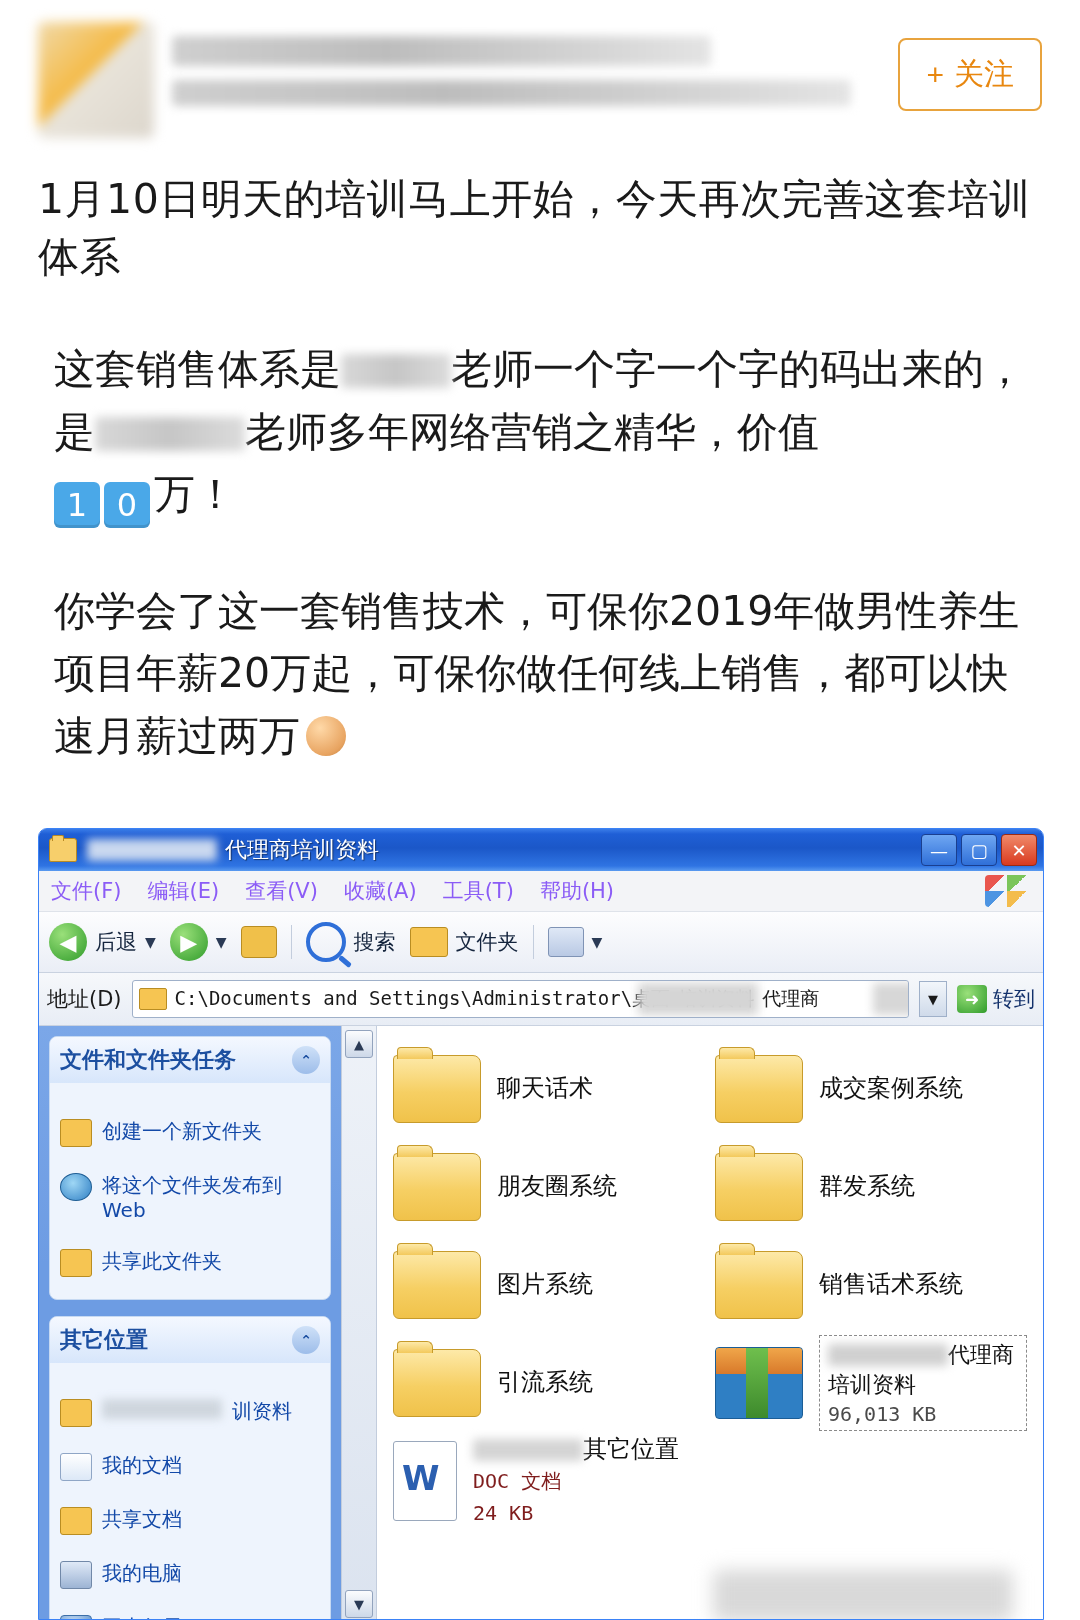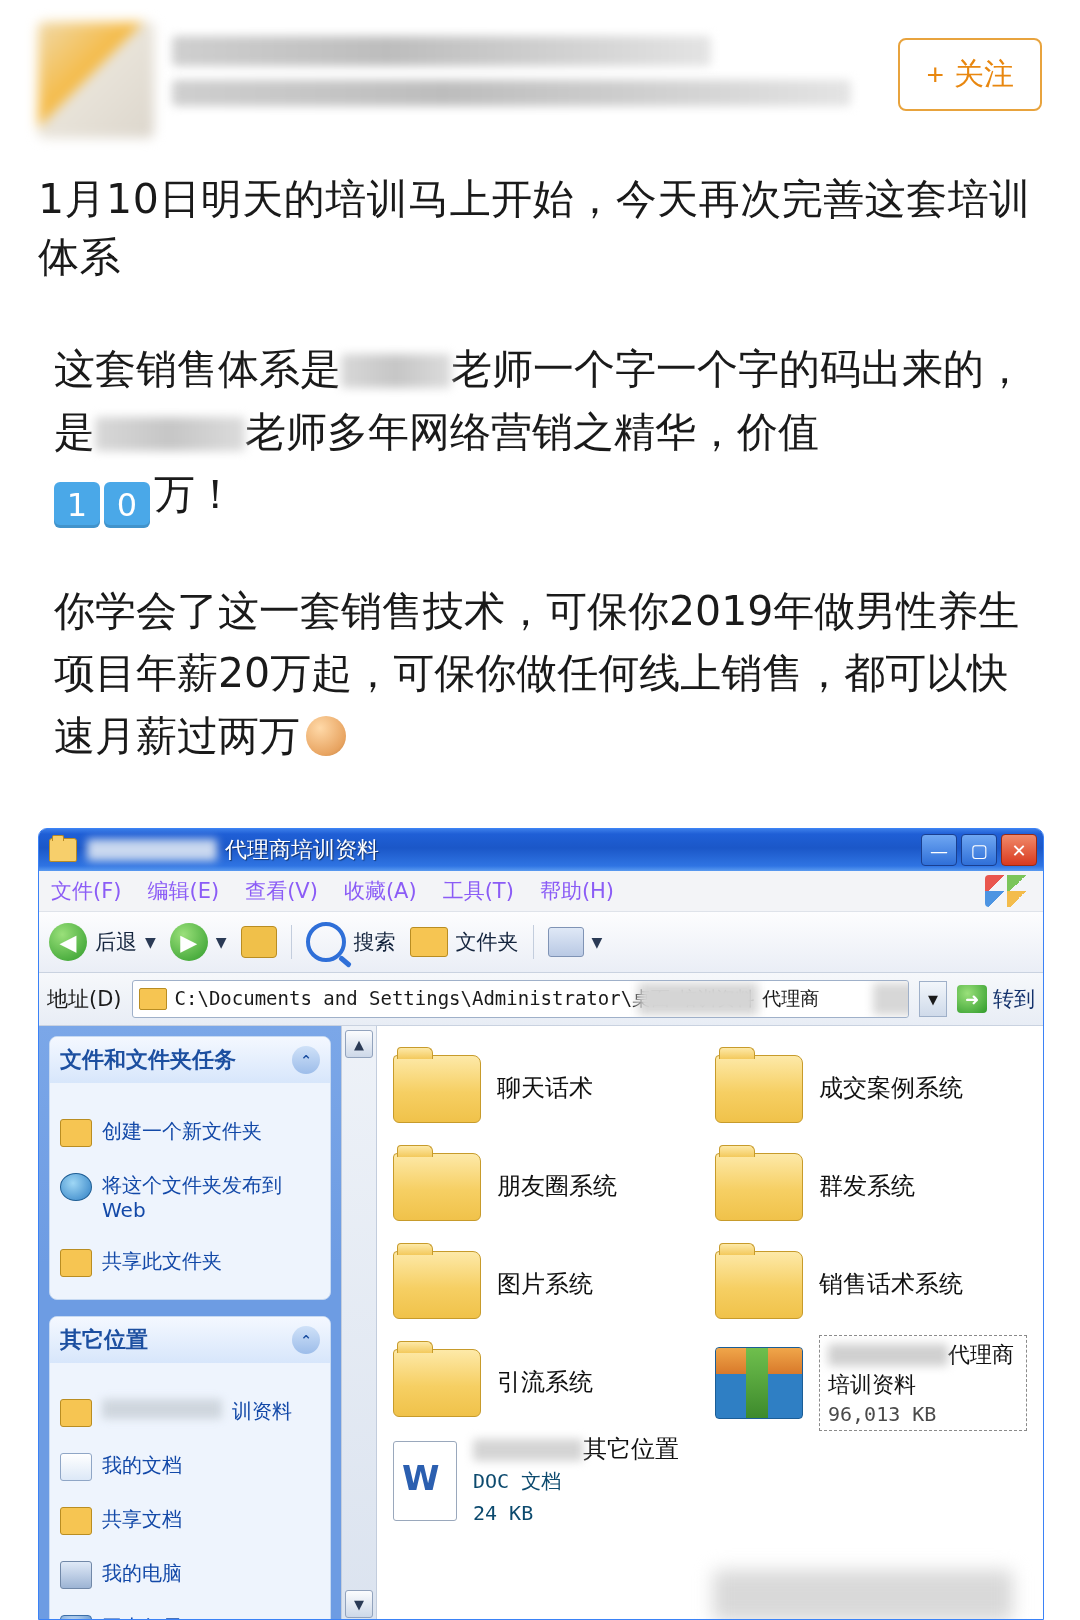--- a/index.html
+++ b/index.html
@@ -198,21 +198,21 @@
   .zipicon:before{content:"";position:absolute;left:0;top:0;width:100%;height:26px;background:linear-gradient(#f0a64a,#d8792a);}
   .zipicon:after{content:"";position:absolute;left:30px;top:0;width:22px;height:100%;background:linear-gradient(#6fbf4d,#3d8a2c);}
   .zip-text{display:flex;flex-direction:column;gap:2px;border:1px dashed #8a8a8a;padding:4px 8px;}
   .zip-line{font-size:22px;color:#111;}
   .zip-size{font-size:20px;color:#4a4a4a;font-family:"DejaVu Sans Mono","Liberation Mono",monospace;}
   .zip-blur{display:inline-block;width:120px;height:22px;background:#d0d0d0;filter:blur(5px);border-radius:3px;vertical-align:-4px;}
   .docicon{
     width:62px;height:78px;flex:0 0 auto;background:#fff;border:1px solid #9aa8bc;border-radius:3px;position:relative;
   }
   .docicon:after{content:"W";position:absolute;left:8px;top:16px;font-size:34px;color:#2b5fb0;font-weight:bold;}
-  .doc-meta{font-size:20px;color:#0c4a6e;font-family:"DejaVu Sans Mono","Liberation Mono",monospace;}
+  .doc-meta{font-size:20px;color:#7f1d1d;font-family:"DejaVu Sans Mono","Liberation Mono",monospace;}
   .doc-blur{display:inline-block;width:110px;height:22px;background:#d4d4d4;filter:blur(5px);border-radius:3px;vertical-align:-4px;}
   .bottom-blur{
     position:absolute;right:30px;bottom:0;width:300px;height:52px;
     background:#d9d9d9;filter:blur(9px);border-radius:6px;
   }
   .sb-blur{display:block;width:170px;height:26px;background:#cfd8e4;filter:blur(5px);border-radius:4px;margin:6px auto 4px auto;}
 </style>
 </head>
 <body>
 

